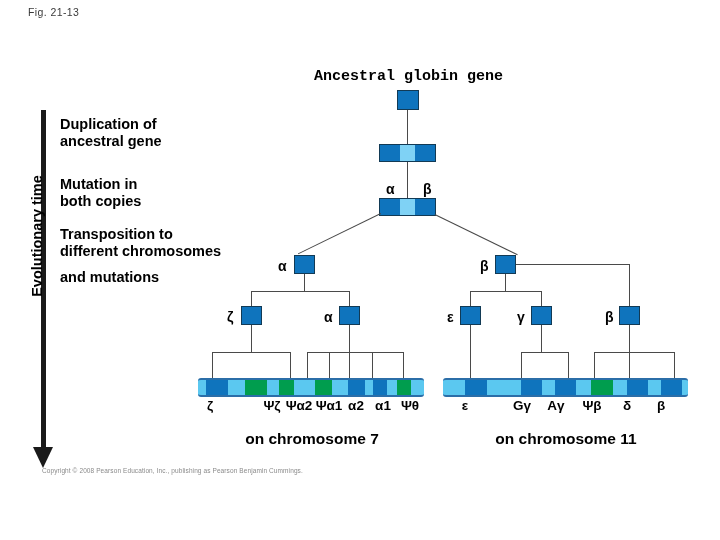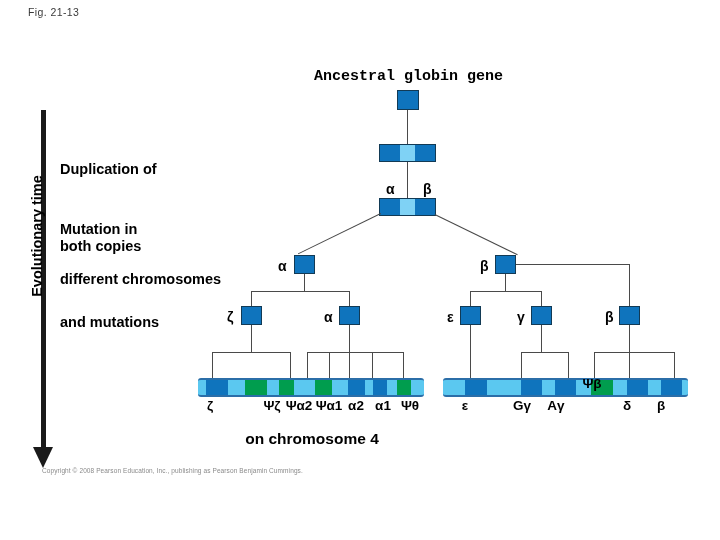--- a/index.html
+++ b/index.html
@@ -15,21 +15,21 @@
   .axis-line{position:absolute;left:41px;top:110px;width:5px;height:345px;
              background:#1a1a1a;}
   .axis-head{position:absolute;left:33px;top:447px;width:0;height:0;
              border-left:10.5px solid transparent;border-right:10.5px solid transparent;
              border-top:21px solid #1a1a1a;}
   .axis-text{position:absolute;left:-43px;top:228px;width:160px;
              transform:rotate(-90deg);transform-origin:50% 50%;
              font-size:14.5px;font-weight:bold;text-align:center;white-space:nowrap;}
 
   
-  .step{position:absolute;font-size:14.5px;font-weight:bold;line-height:1.18;margin-top:45px;}
+  .step{position:absolute;font-size:14.5px;font-weight:bold;line-height:1.18;}
 
   
   .heading{position:absolute;font-size:15px;font-weight:bold;white-space:nowrap;}
   .famcap{position:absolute;font-size:15.5px;font-weight:bold;line-height:1.18;
           text-align:center;white-space:nowrap;}
 
   
   .node{position:absolute;background:#0f74bd;border:1px solid #123a55;box-sizing:border-box;}
   .bar3{position:absolute;border:1px solid #123a55;box-sizing:border-box;
         display:flex;overflow:hidden;}
@@ -64,26 +64,28 @@
 <div id="stage">
 
   <div class="fig-label">Fig. 21-13</div>
 
   <div class="axis-line"></div>
   <div class="axis-head"></div>
   <div class="axis-text">Evolutionary time</div>
 
   <div class="step" style="left:60px;top:116px;">
     <div>Duplication of</div>
+    <div>ancestral gene</div>
   </div>
   <div class="step" style="left:60px;top:176px;">
     <div>Mutation in</div>
     <div>both copies</div>
   </div>
   <div class="step" style="left:60px;top:226px;">
+    <div>Transposition to</div>
     <div>different chromosomes</div>
   </div>
   <div class="step" style="left:60px;top:269px;">
     <div>and mutations</div>
   </div>
 
   <div class="heading" style="left:314px;top:68px;font-family:Liberation Mono, monospace;">Ancestral globin gene</div>
 
   <div class="node" style="left:397px;top:90px;width:22px;height:20px;"></div>
   <div class="ln lnv" style="left:407px;top:110px;height:34px;"></div>
@@ -188,25 +190,26 @@
     <div class="g blue" style="left:78px;width:21px;"></div>
     <div class="g blue" style="left:112px;width:21px;"></div>
     <div class="g green" style="left:148px;width:22px;"></div>
     <div class="g blue" style="left:184px;width:21px;"></div>
     <div class="g blue" style="left:218px;width:21px;"></div>
   </div>
 
   <div class="gene-lab" style="left:452px;top:398px;width:26px;">ε</div>
   <div class="gene-lab" style="left:508px;top:398px;width:28px;">Gγ</div>
   <div class="gene-lab" style="left:542px;top:398px;width:28px;">Aγ</div>
-  <div class="gene-lab" style="left:578px;top:376px;width:28px;text-align:center;">Ψβ</div>
+  <div class="gene-lab" style="left:578px;top:398px;width:28px;text-align:center;">Ψβ</div>
   <div class="gene-lab" style="left:614px;top:398px;width:26px;">δ</div>
   <div class="gene-lab" style="left:648px;top:398px;width:26px;">β</div>
 
   <div class="famcap" style="left:212px;top:430px;width:200px;">
-    <div>on chromosome 4</div>
+    <div>on chromosome 7</div>
   </div>
   <div class="famcap" style="left:466px;top:430px;width:200px;">
+    <div>on chromosome 11</div>
   </div>
 
   <div class="copyright">Copyright © 2008 Pearson Education, Inc., publishing as Pearson Benjamin Cummings.</div>
 
 </div>
 
 </body></html>

